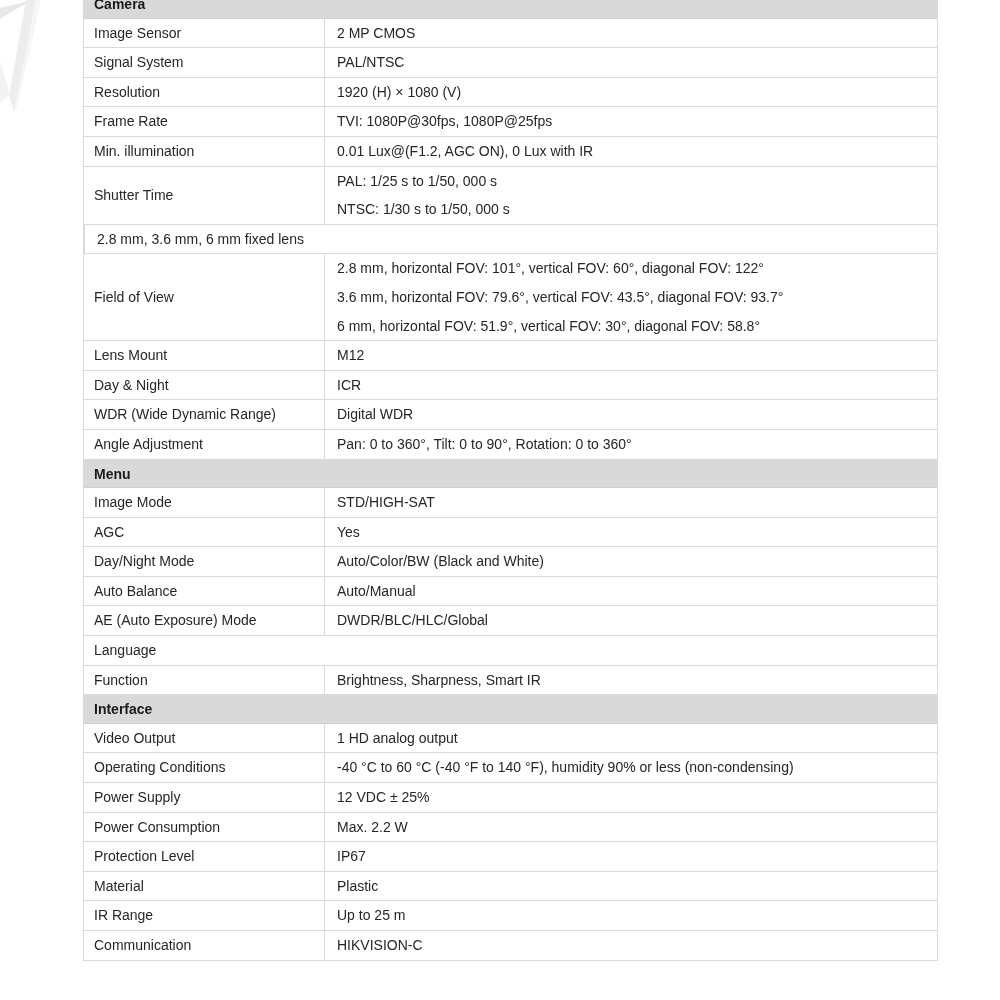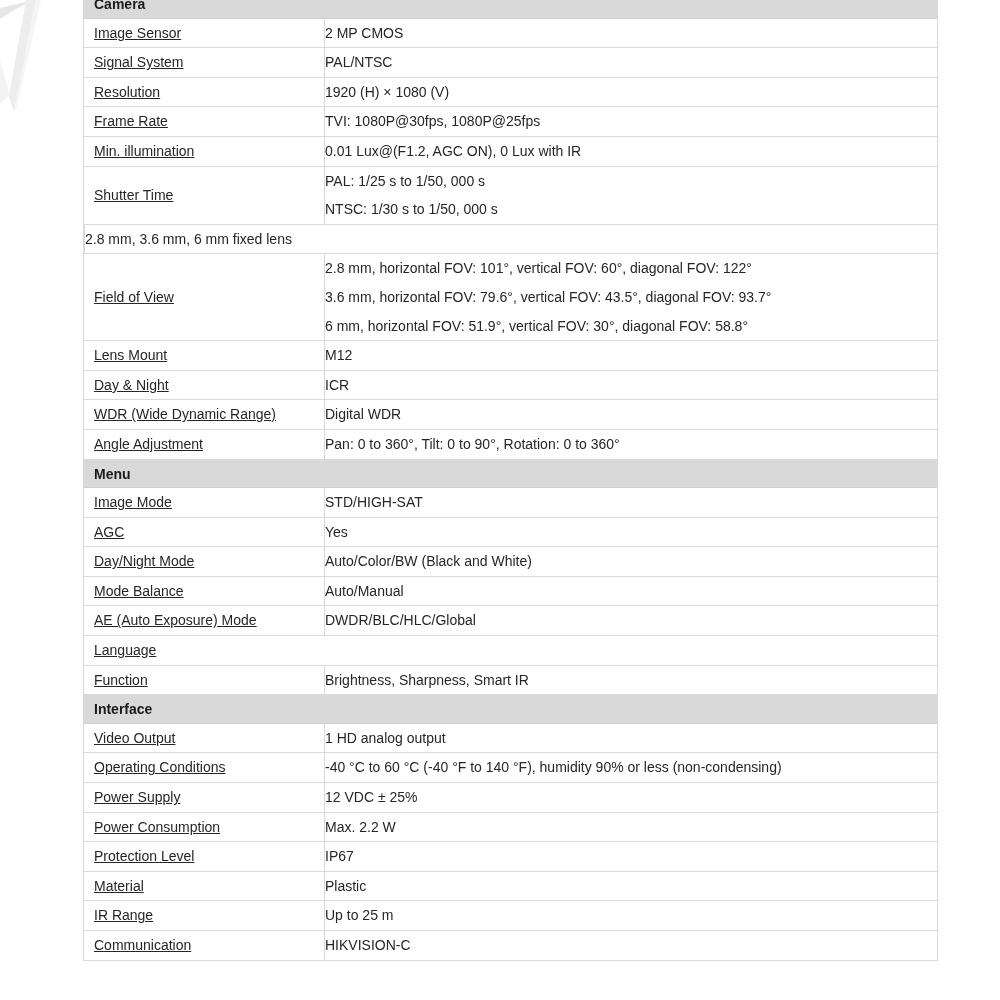--- a/index.html
+++ b/index.html
@@ -43,25 +43,25 @@
     border-bottom: 1px solid #d9d9d9;
     background: #ffffff;
   }
   .cell-label {
     width: 240px;
     flex: 0 0 240px;
     display: flex;
     align-items: center;
     padding-left: 10px;
     line-height: 28.6px;
-    text-decoration: underline;
   }
   .cell-value {
     flex: 1;
     border-left: 1px solid #d9d9d9;
+    padding-left: 12px;
     display: flex;
     flex-direction: column;
     justify-content: center;
   }
   .value-line {
     line-height: 28.6px;
     white-space: nowrap;
   }
 </style>
 </head>
@@ -165,21 +165,21 @@
           <div class="value-line">Yes</div>
         </div>
       </div>
       <div class="spec-row">
         <div class="cell-label">Day/Night Mode</div>
         <div class="cell-value">
           <div class="value-line">Auto/Color/BW (Black and White)</div>
         </div>
       </div>
       <div class="spec-row">
-        <div class="cell-label">Mode Balance</div>
+        <div class="cell-label">Auto Balance</div>
         <div class="cell-value">
           <div class="value-line">Auto/Manual</div>
         </div>
       </div>
       <div class="spec-row">
         <div class="cell-label">AE (Auto Exposure) Mode</div>
         <div class="cell-value">
           <div class="value-line">DWDR/BLC/HLC/Global</div>
         </div>
       </div>

